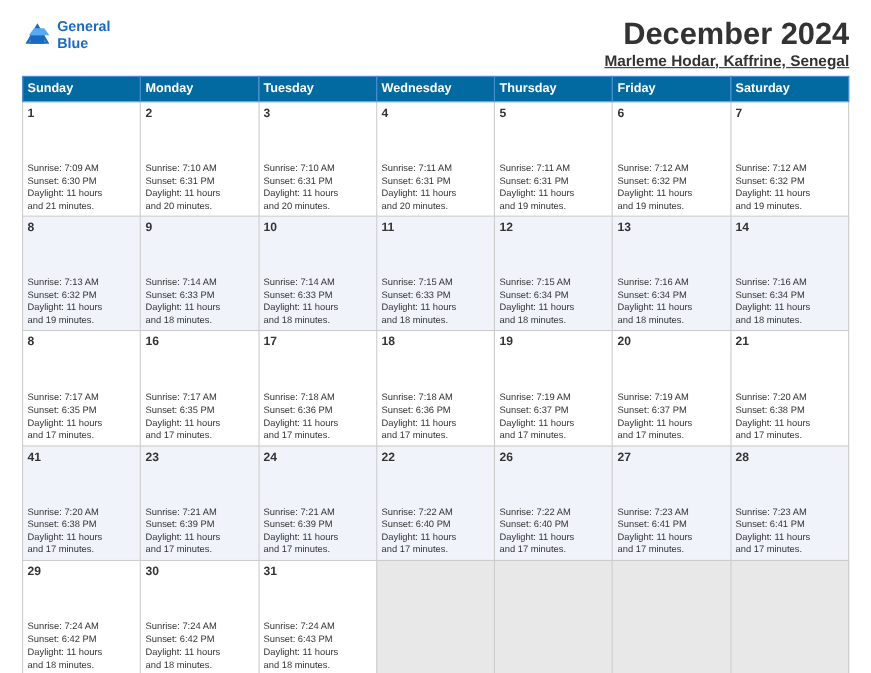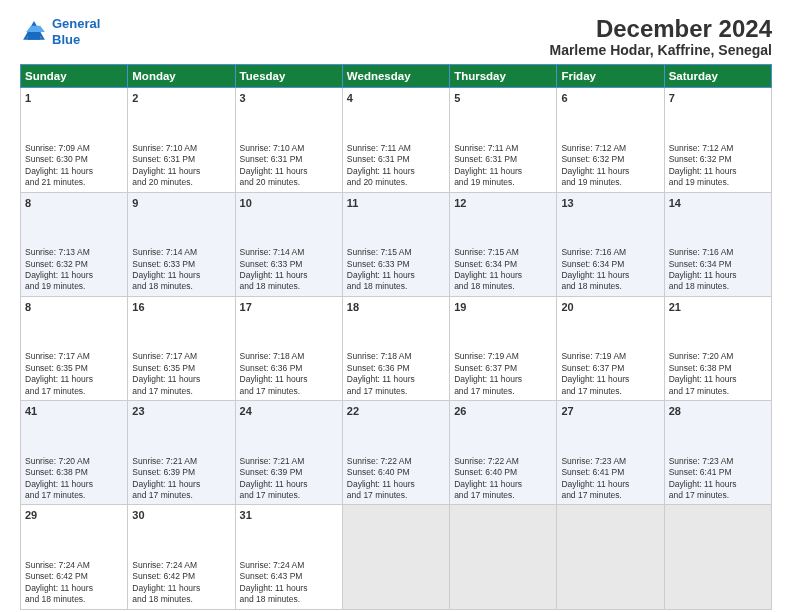--- a/index.html
+++ b/index.html
@@ -36,39 +36,40 @@
     }
     .logo-blue { color: #1a6bbf; }
     .logo-icon {
       width: 28px;
       height: 28px;
     }
     .title-block {
       text-align: right;
     }
     .title-block h1 {
-      font-size: 24px;
+      font-size: 28px;
       font-weight: bold;
       color: #333;
       line-height: 1.1;
     }
     .title-block h2 {
       font-size: 14px;
       font-weight: bold;
       color: #333;
+      text-decoration: underline;
     }
     .calendar {
       flex: 1;
       border: 1px solid #ccc;
       border-collapse: collapse;
       width: 100%;
       table-layout: fixed;
     }
     .calendar thead tr th {
-      background: #15803d;
+      background: #0369a1;
       color: #fff;
       font-size: 11.5px;
       font-weight: bold;
       padding: 5px 4px;
       text-align: left;
       border: 1px solid #4a8fd4;
     }
     .calendar tbody tr td {
       vertical-align: top;
       border: 1px solid #ccc;

